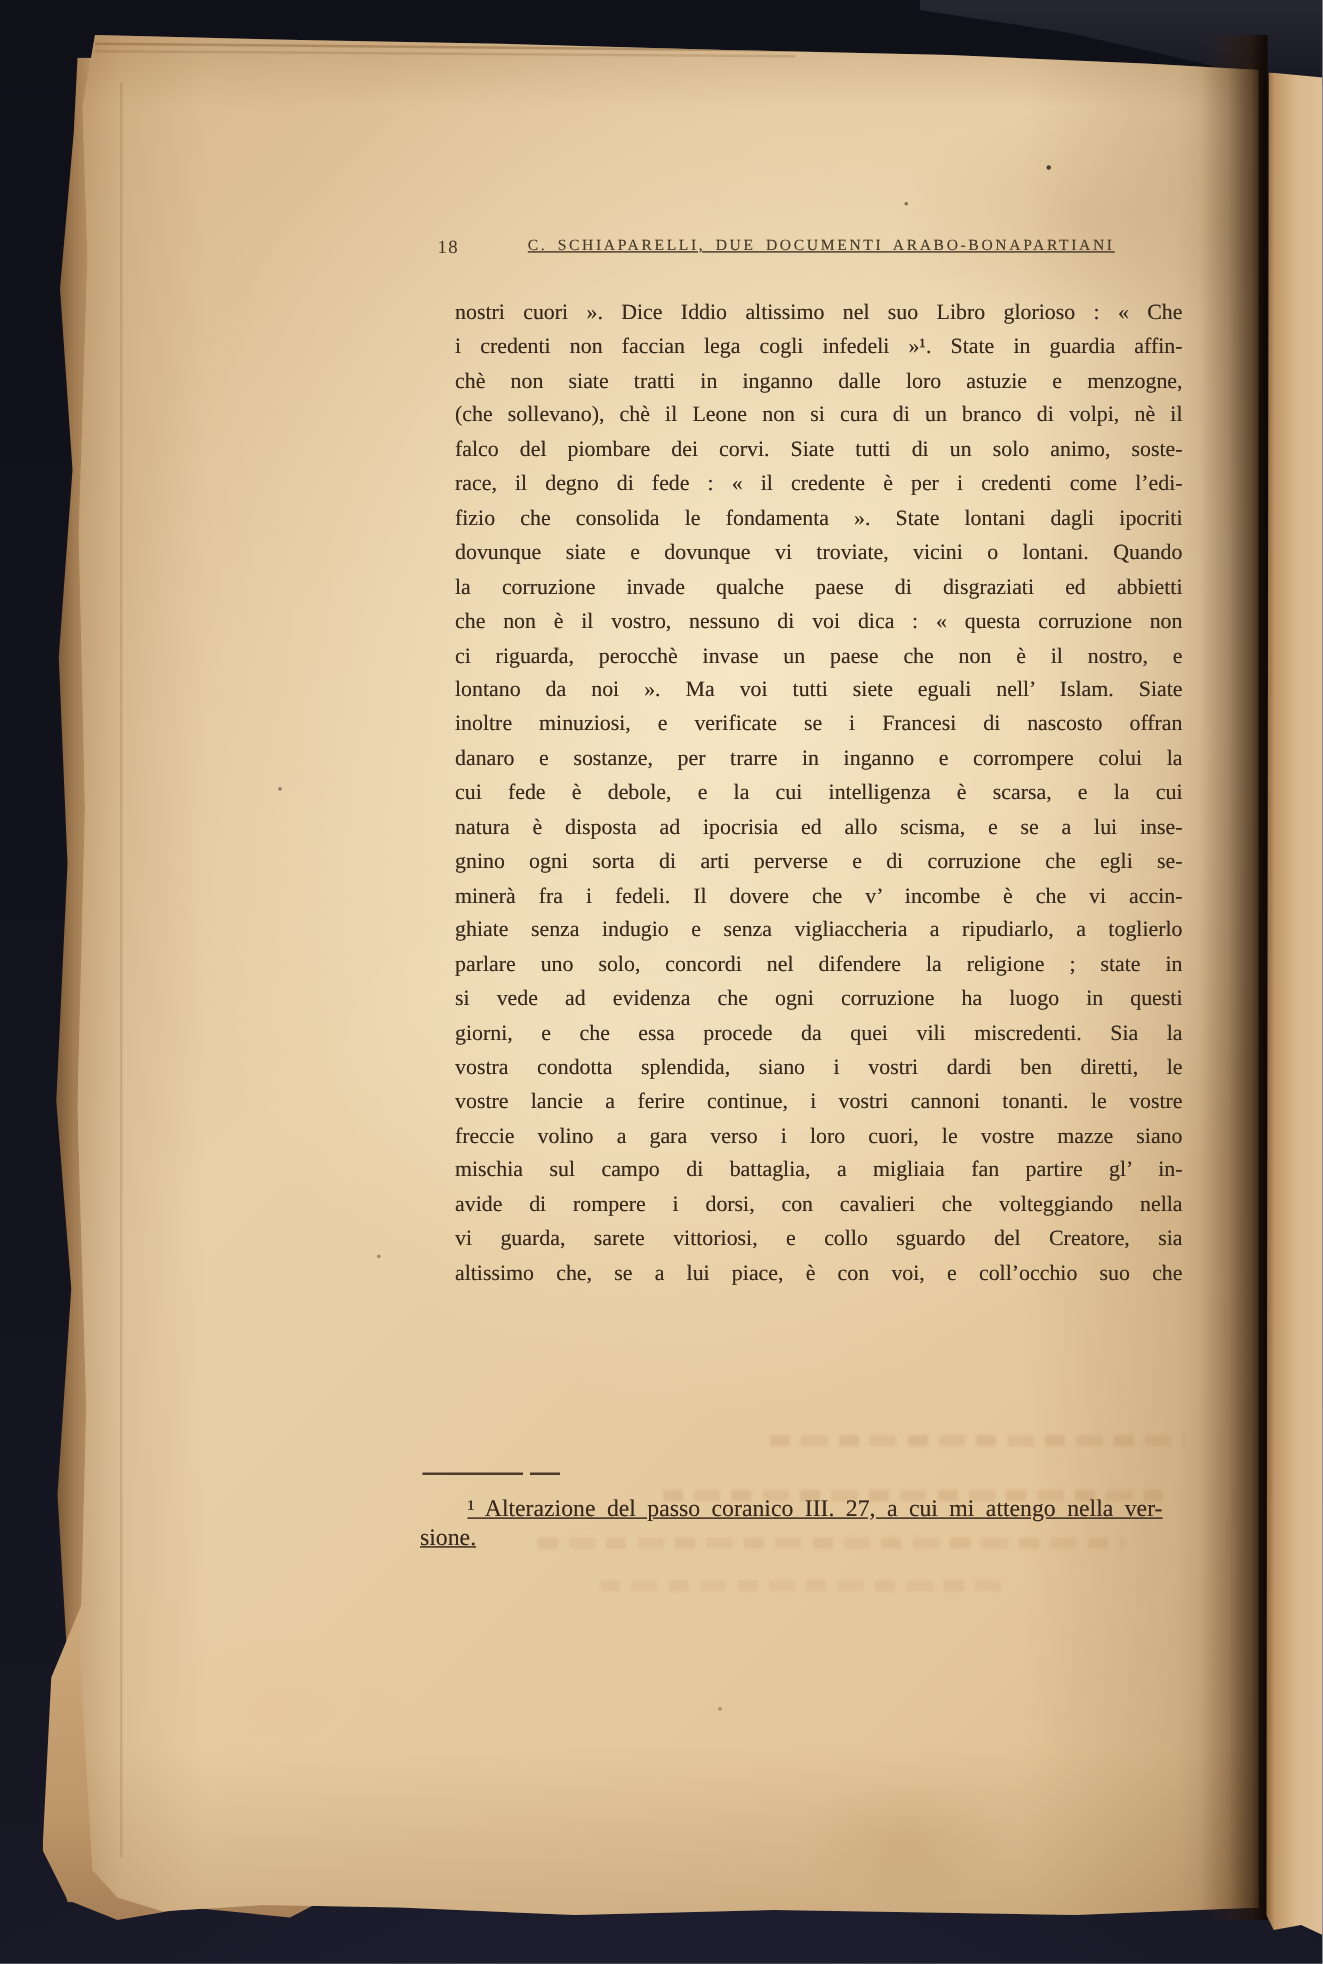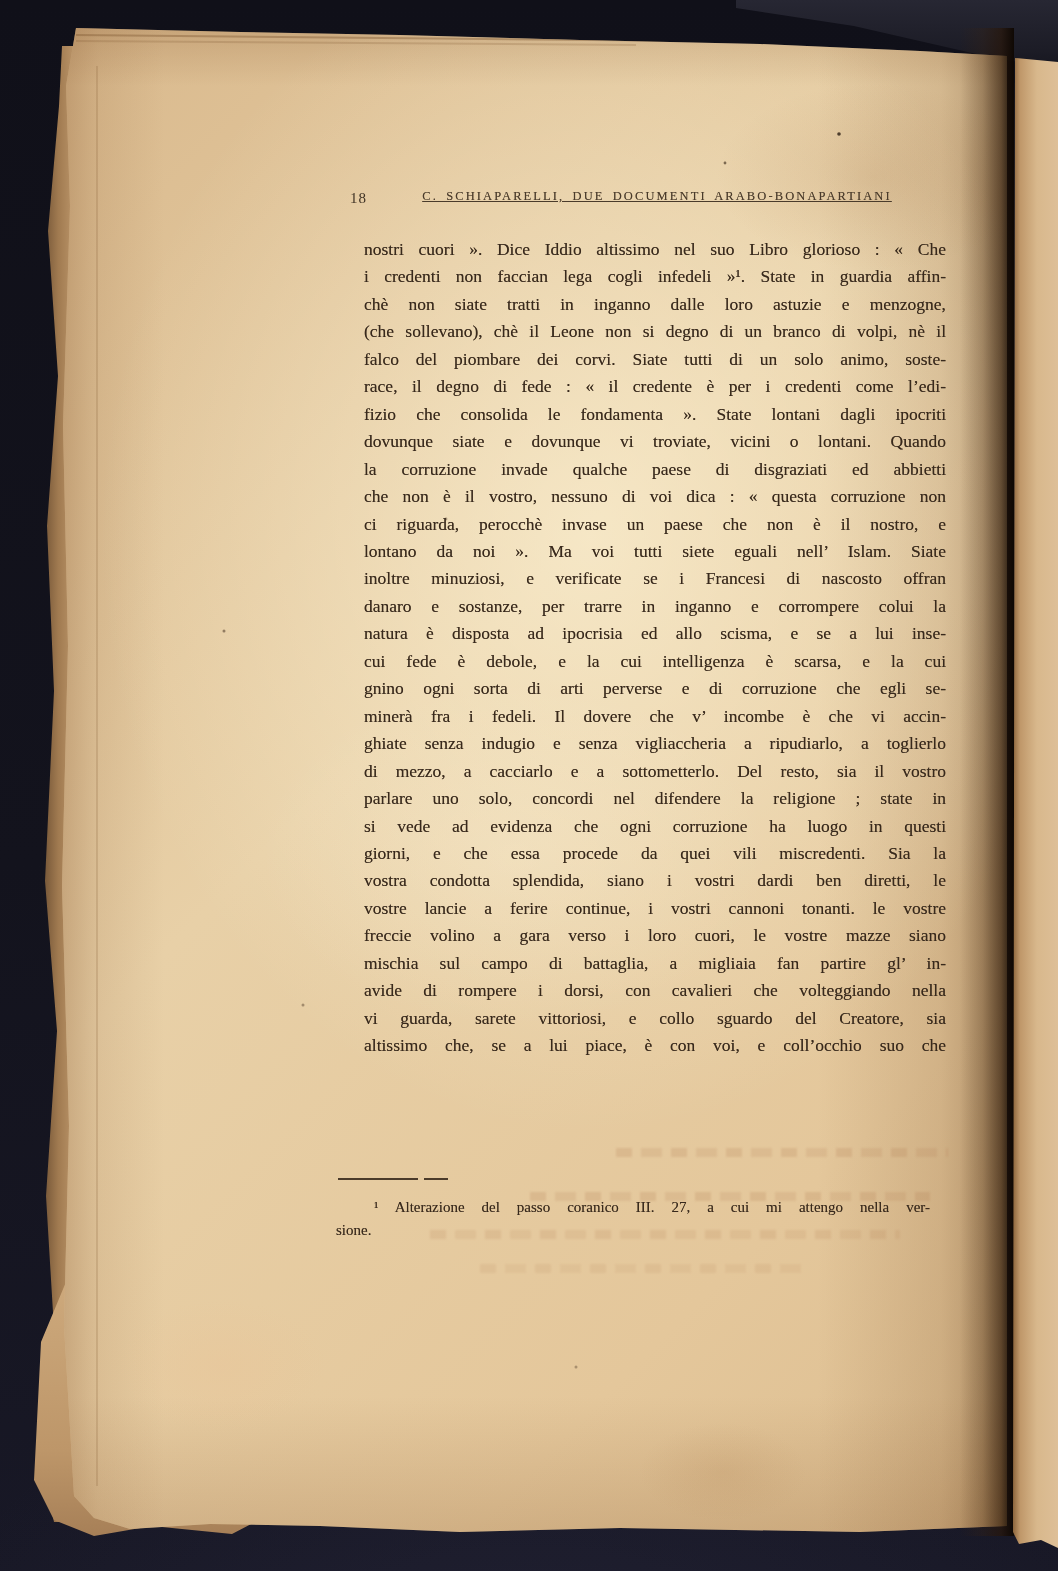--- a/index.html
+++ b/index.html
@@ -91,22 +91,23 @@
     text-shadow: 0 0 .5px rgba(56,41,28,.55);
   }
   .line { text-align: justify; text-align-last: justify; white-space: normal; }
 
   .footnote-rule {
     position: absolute; left: 278px; top: 1152px; width: 110px; height: 2px;
     background: linear-gradient(90deg, #4b3b2a 0 80px, transparent 80px 86px, #4b3b2a 86px 108px);
   }
   .footnote {
     position: absolute; left: 276px; top: 1170px; width: 594px;
-    font-size: 15px; line-height: 23px;
+    font-size: 19px; line-height: 23px;
     text-shadow: 0 0 .4px rgba(56,41,28,.5);
+    text-decoration: underline;
   }
   .fn-line:first-child { text-indent: 38px; text-align: justify; text-align-last: justify; }
 
   
   .ghost {
     position: absolute; height: 9px; filter: blur(1.2px); opacity: .75;
     background: repeating-linear-gradient(90deg,
       rgba(172,116,74,.26) 0 16px, rgba(172,116,74,0) 16px 25px,
       rgba(172,116,74,.2) 25px 46px, rgba(172,116,74,0) 46px 55px);
   }
@@ -153,37 +154,36 @@
 
   <div class="header-row">
     <span class="page-number">18</span>
     <div class="running-title">C. SCHIAPARELLI, DUE DOCUMENTI ARABO-BONAPARTIANI</div>
   </div>
 
   <div class="body-text">
       <div class="line">nostri cuori ». Dice Iddio altissimo nel suo Libro glorioso : « Che</div>
       <div class="line">i credenti non faccian lega cogli infedeli »¹. State in guardia affin-</div>
       <div class="line">chè non siate tratti in inganno dalle loro astuzie e menzogne,</div>
-      <div class="line">(che sollevano), chè il Leone non si degno di un branco di volpi, nè il</div>
+      <div class="line">(che sollevano), chè il Leone non si cura di un branco di volpi, nè il</div>
       <div class="line">falco del piombare dei corvi. Siate tutti di un solo animo, soste-</div>
       <div class="line">race, il degno di fede : « il credente è per i credenti come l’edi-</div>
       <div class="line">fizio che consolida le fondamenta ». State lontani dagli ipocriti</div>
       <div class="line">dovunque siate e dovunque vi troviate, vicini o lontani. Quando</div>
       <div class="line">la corruzione invade qualche paese di disgraziati ed abbietti</div>
       <div class="line">che non è il vostro, nessuno di voi dica : « questa corruzione non</div>
       <div class="line">ci riguarda, perocchè invase un paese che non è il nostro, e</div>
       <div class="line">lontano da noi ». Ma voi tutti siete eguali nell’ Islam. Siate</div>
       <div class="line">inoltre minuziosi, e verificate se i Francesi di nascosto offran</div>
       <div class="line">danaro e sostanze, per trarre in inganno e corrompere colui la</div>
+      <div class="line">cui fede è debole, e la cui intelligenza è scarsa, e la cui</div>
       <div class="line">natura è disposta ad ipocrisia ed allo scisma, e se a lui inse-</div>
-      <div class="line">cui fede è debole, e la cui intelligenza è scarsa, e la cui</div>
       <div class="line">gnino ogni sorta di arti perverse e di corruzione che egli se-</div>
       <div class="line">minerà fra i fedeli. Il dovere che v’ incombe è che vi accin-</div>
       <div class="line">ghiate senza indugio e senza vigliaccheria a ripudiarlo, a toglierlo</div>
-      <div class="line">di mezzo, a cacciarlo e a sottometterlo. Del resto, sia il vostro</div>
       <div class="line">parlare uno solo, concordi nel difendere la religione ; state in</div>
       <div class="line">si vede ad evidenza che ogni corruzione ha luogo in questi</div>
       <div class="line">giorni, e che essa procede da quei vili miscredenti. Sia la</div>
       <div class="line">vostra condotta splendida, siano i vostri dardi ben diretti, le</div>
       <div class="line">vostre lancie a ferire continue, i vostri cannoni tonanti. le vostre</div>
       <div class="line">freccie volino a gara verso i loro cuori, le vostre mazze siano</div>
       <div class="line">mischia sul campo di battaglia, a migliaia fan partire gl’ in-</div>
       <div class="line">avide di rompere i dorsi, con cavalieri che volteggiando nella</div>
       <div class="line">vi guarda, sarete vittoriosi, e collo sguardo del Creatore, sia</div>
       <div class="line">altissimo che, se a lui piace, è con voi, e coll’occhio suo che</div>

